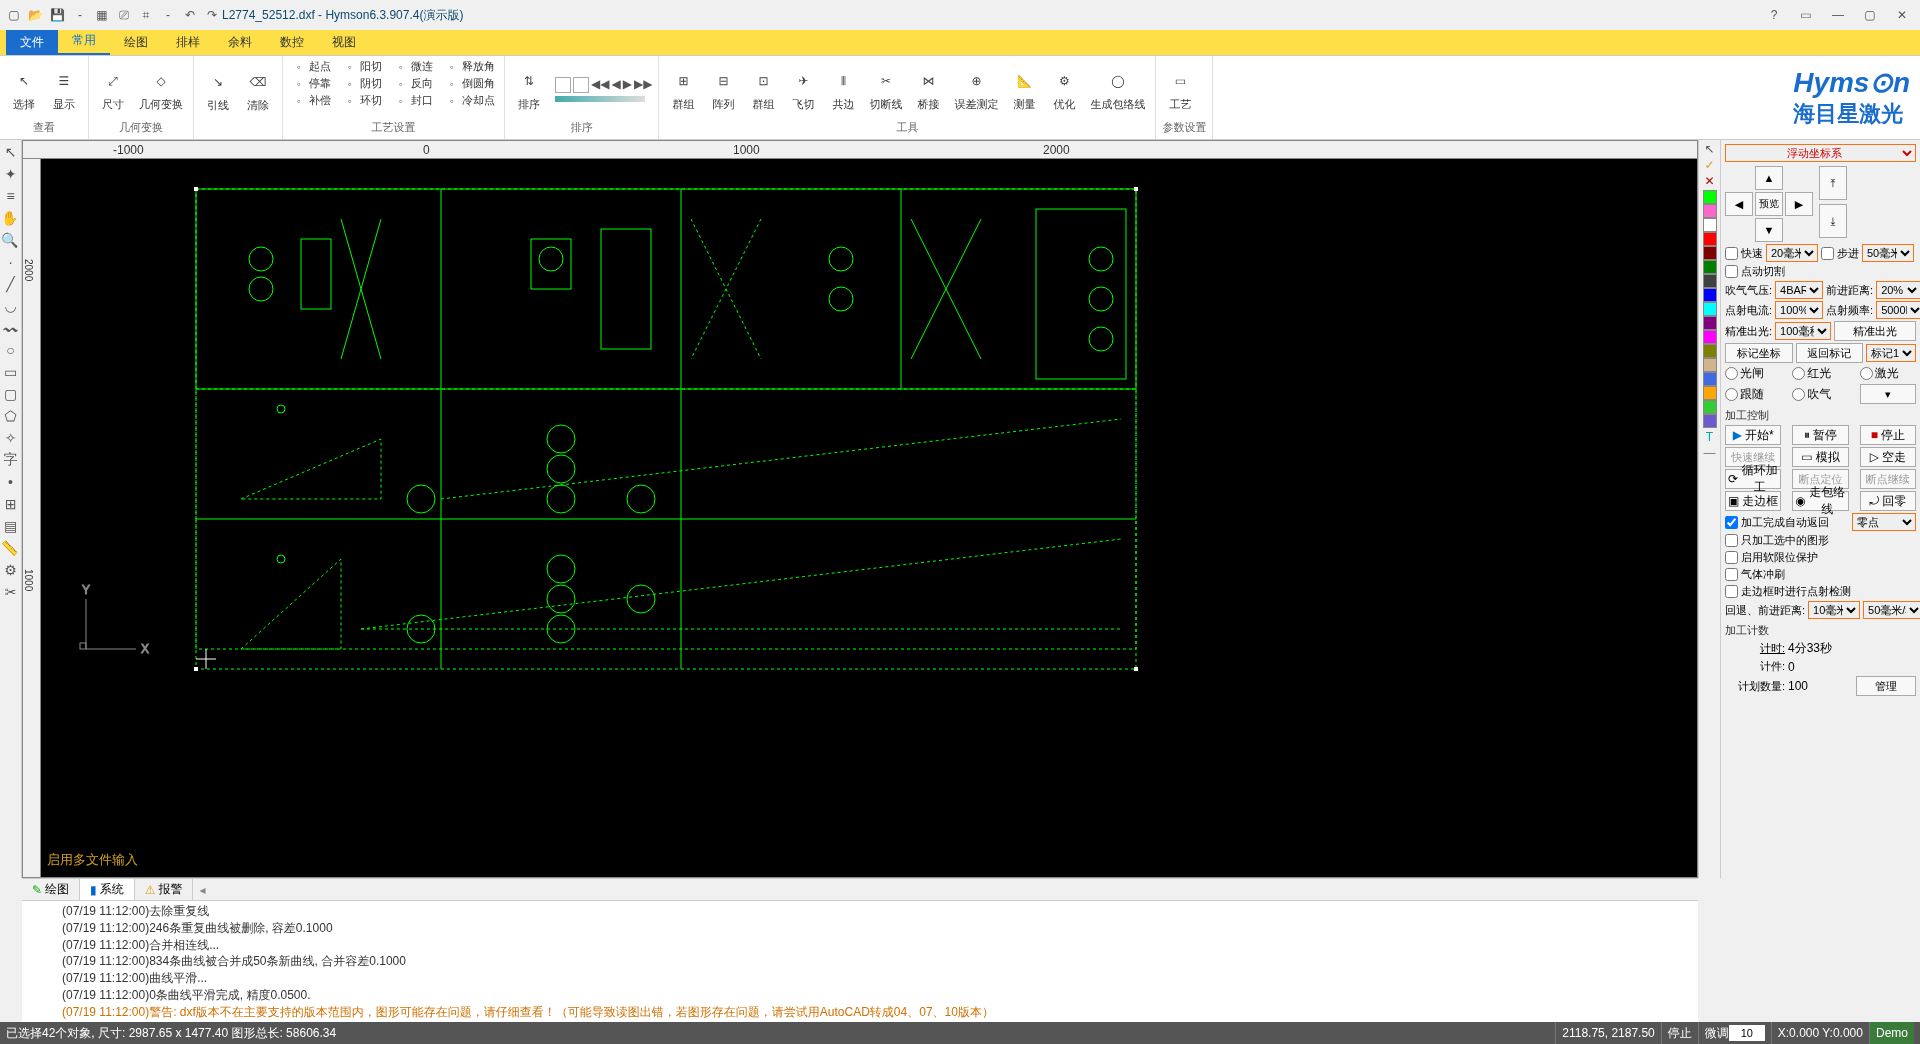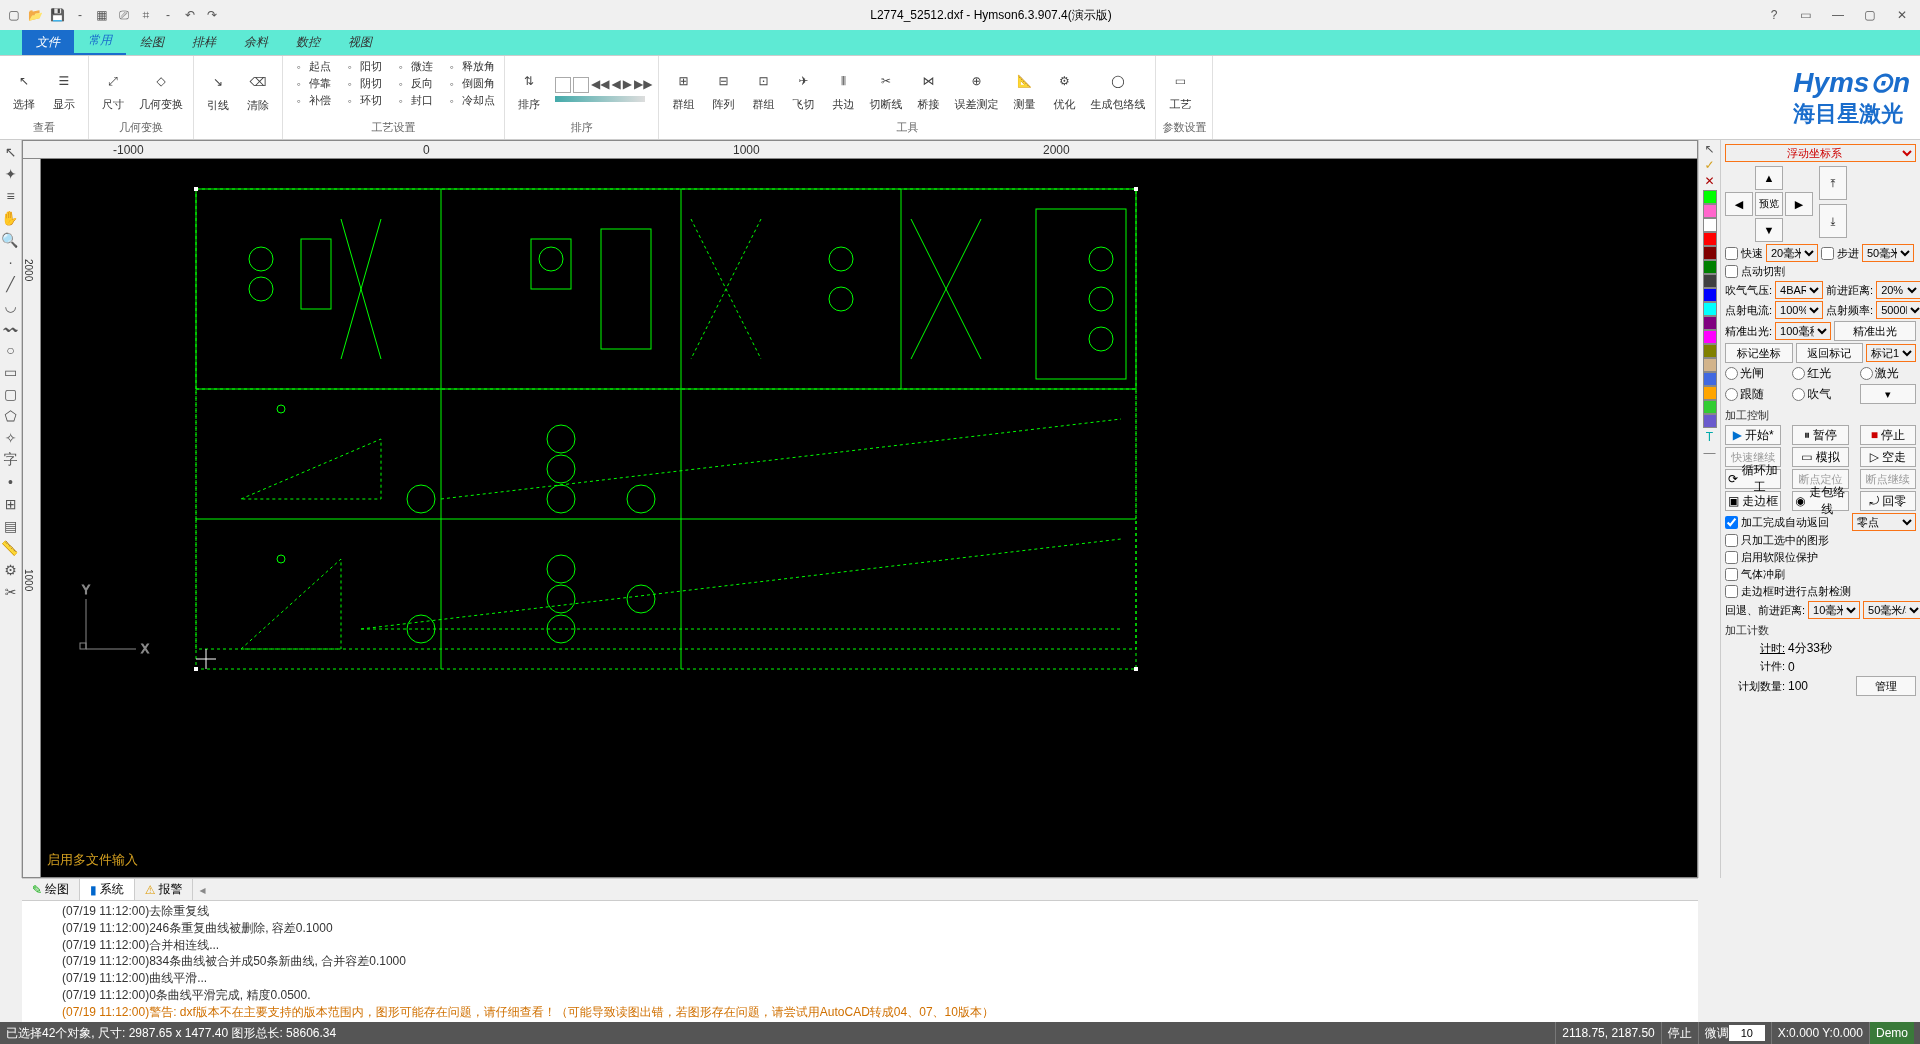--- a/index.html
+++ b/index.html
@@ -2,26 +2,26 @@
 <html><head>
 <meta charset="utf-8">
 <style>
 * { margin: 0; padding: 0; box-sizing: border-box; font-family: "Microsoft YaHei", "Segoe UI", sans-serif; font-size: 12px; }
 body { background: #f0f0f0; width: 1920px; height: 1044px; overflow: hidden; }
 
 
 .titlebar { height: 30px; background: #f0f0f0; display: flex; align-items: center; padding: 0 4px; }
 .titlebar .qat { display: flex; gap: 2px; align-items: center; }
 .titlebar .qat span { width: 20px; height: 20px; display: inline-flex; align-items: center; justify-content: center; color: #555; cursor: pointer; }
-.titlebar .title { flex: 1; text-align: center; color: #000000; }
+.titlebar .title { flex: 1; color: #0c4a6e; }
 .titlebar .winbtns { display: flex; gap: 4px; }
 .titlebar .winbtns span { width: 28px; height: 20px; display: inline-flex; align-items: center; justify-content: center; color: #555; cursor: pointer; }
 
 
-.menutabs { height: 26px; background: #5eead4; display: flex; align-items: flex-end; padding-left: 22px; border-bottom: 1px solid #ccc; font-style: italic; }
+.menutabs { height: 26px; background: #fde047; display: flex; align-items: flex-end; padding-left: 6px; border-bottom: 1px solid #ccc; }
 .menutabs .filetab { background: #1a6dcc; color: #fff; padding: 4px 14px; }
 .menutabs .tab { padding: 4px 14px; color: #333; cursor: pointer; }
 .menutabs .tab.active { color: #1a6dcc; border-bottom: 2px solid #1a6dcc; }
 
 
 .ribbon { height: 84px; background: #fff; border-bottom: 1px solid #ccc; display: flex; }
 .rgroup { border-right: 1px solid #e0e0e0; padding: 2px 6px; display: flex; flex-direction: column; }
 .rgroup .top { flex: 1; display: flex; align-items: center; gap: 4px; }
 .rgroup .lbl { text-align: center; color: #666; font-size: 11px; padding-bottom: 2px; }
 .bigbtn { display: flex; flex-direction: column; align-items: center; padding: 2px 4px; cursor: pointer; }

